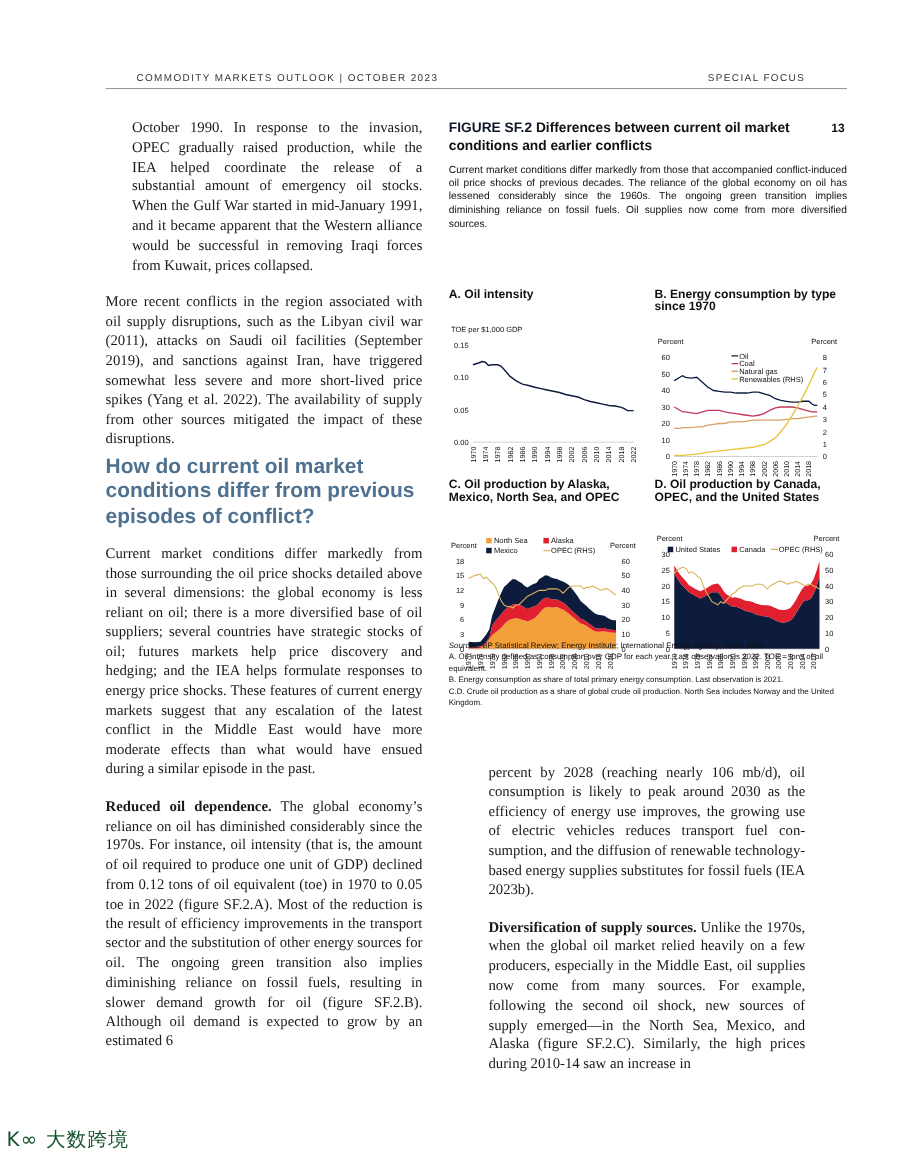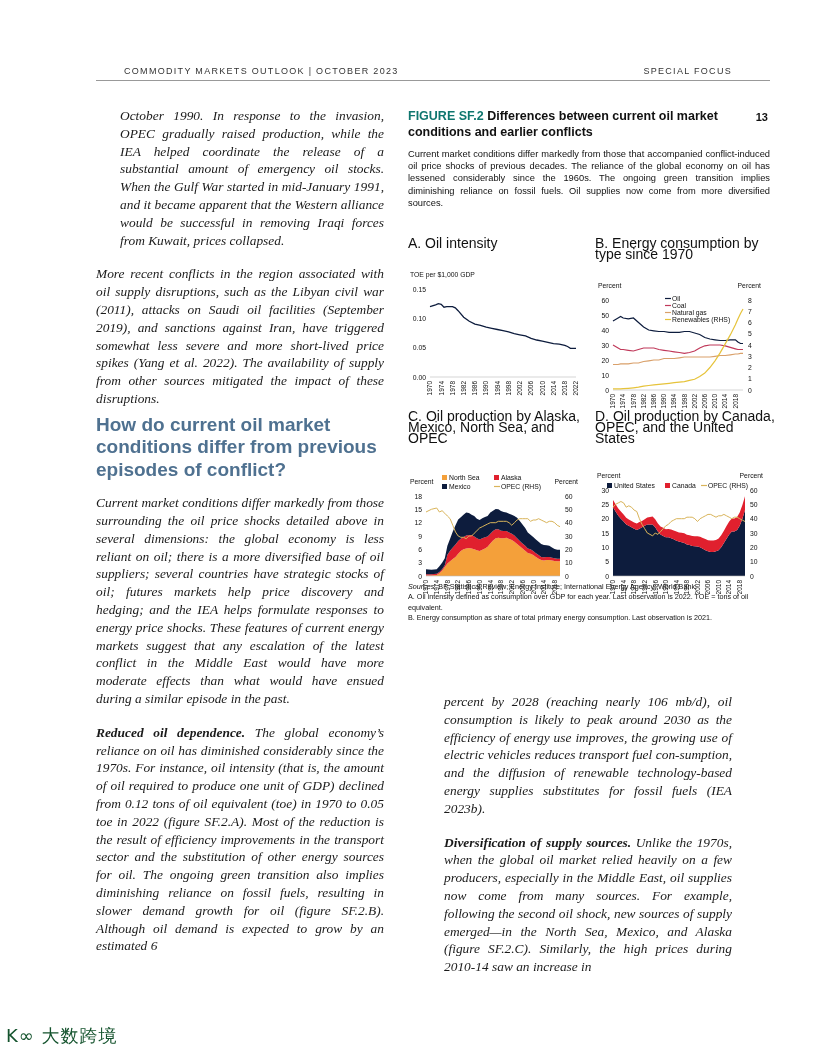--- a/index.html
+++ b/index.html
@@ -2,30 +2,30 @@
 <html><head>
 <meta charset="utf-8">
 <style>
   html,body{margin:0;padding:0;background:#fff;}
   body{width:816px;height:1056px;position:relative;overflow:hidden;color:#1a1a1a;}
   .hdr{position:absolute;left:96px;top:64px;width:674px;height:16px;border-bottom:1px solid #999;font-family:"Liberation Sans",sans-serif;font-size:9px;letter-spacing:1.3px;color:#333;}
   .hdr .l{position:absolute;left:0;top:2px;margin-left:28px;}
   .hdr .r{position:absolute;right:38px;top:2px;}
   .hdr .pg{position:absolute;right:2px;top:1px;font-weight:bold;font-size:11px;letter-spacing:0;color:#111;margin-top:46px;}
   .col{position:absolute;font-family:"Liberation Serif","DejaVu Serif",serif;font-size:13.4px;line-height:17.8px;text-align:justify;color:#1a1a1a;}
-  .col p{margin:0;font-style:italic;}
+  .col p{margin:0;}
   .lc{left:96px;width:288px;}
   .indent{padding-left:24px;}
   h2{font-family:"Liberation Sans",sans-serif;font-weight:bold;font-size:19px;line-height:22.5px;color:#4f7190;margin:0;text-align:left;}
   .fig{position:absolute;left:408px;top:108px;width:362px;font-family:"Liberation Sans",sans-serif;}
   .figtitle{font-size:12.5px;font-weight:bold;line-height:16px;color:#111;}
-  .figtitle .fl{color:#0f766e;}
+  .figtitle .fl{color:#0f172a;}
   .figsub{font-size:9.3px;line-height:12.2px;margin-top:8px;text-align:justify;color:#111;}
   .panel{position:absolute;font-family:"Liberation Sans",sans-serif;}
-  .ptitle{font-size:14px;font-weight:normal;line-height:11px;color:#111;}
+  .ptitle{font-size:11px;font-weight:bold;line-height:11px;color:#111;margin-top:25px;}
   svg text{font-family:"Liberation Sans",sans-serif;fill:#111;}
   .notes{position:absolute;left:408px;top:582px;width:362px;font-family:"Liberation Sans",sans-serif;font-size:7.2px;line-height:10.4px;color:#111;}
   .notes i{font-style:italic;}
   .wm{position:absolute;left:6px;top:1024px;font-family:"DejaVu Sans",sans-serif;font-size:18px;color:#14532d;letter-spacing:1px;}
 </style>
 </head>
 <body>
 
 <div class="hdr">
   <span class="l">COMMODITY MARKETS OUTLOOK | OCTOBER 2023</span>
@@ -215,15 +215,16 @@
       <text x="77" y="44" font-size="6.8">Canada</text>
       <line x1="106" x2="112" y1="41.5" y2="41.5" stroke="#d9b45a" stroke-width="1.2"></line>
       <text x="113" y="44" font-size="6.8">OPEC (RHS)</text>
     </svg>
 </div>
 
 <div class="notes">
   <div><i>Sources:</i><span> BP Statistical Review; Energy Institute; International Energy Agency; World Bank.</span></div>
   <div>A. Oil intensity defined as consumption over GDP for each year. Last observation is 2022. TOE = tons of oil equivalent.</div>
   <div>B. Energy consumption as share of total primary energy consumption. Last observation is 2021.</div>
+  <div>C.D. Crude oil production as a share of global crude oil production. North Sea includes Norway and the United Kingdom.</div>
 </div>
 
 <div class="wm">K∞ 大数跨境</div>
 
 </body></html>

